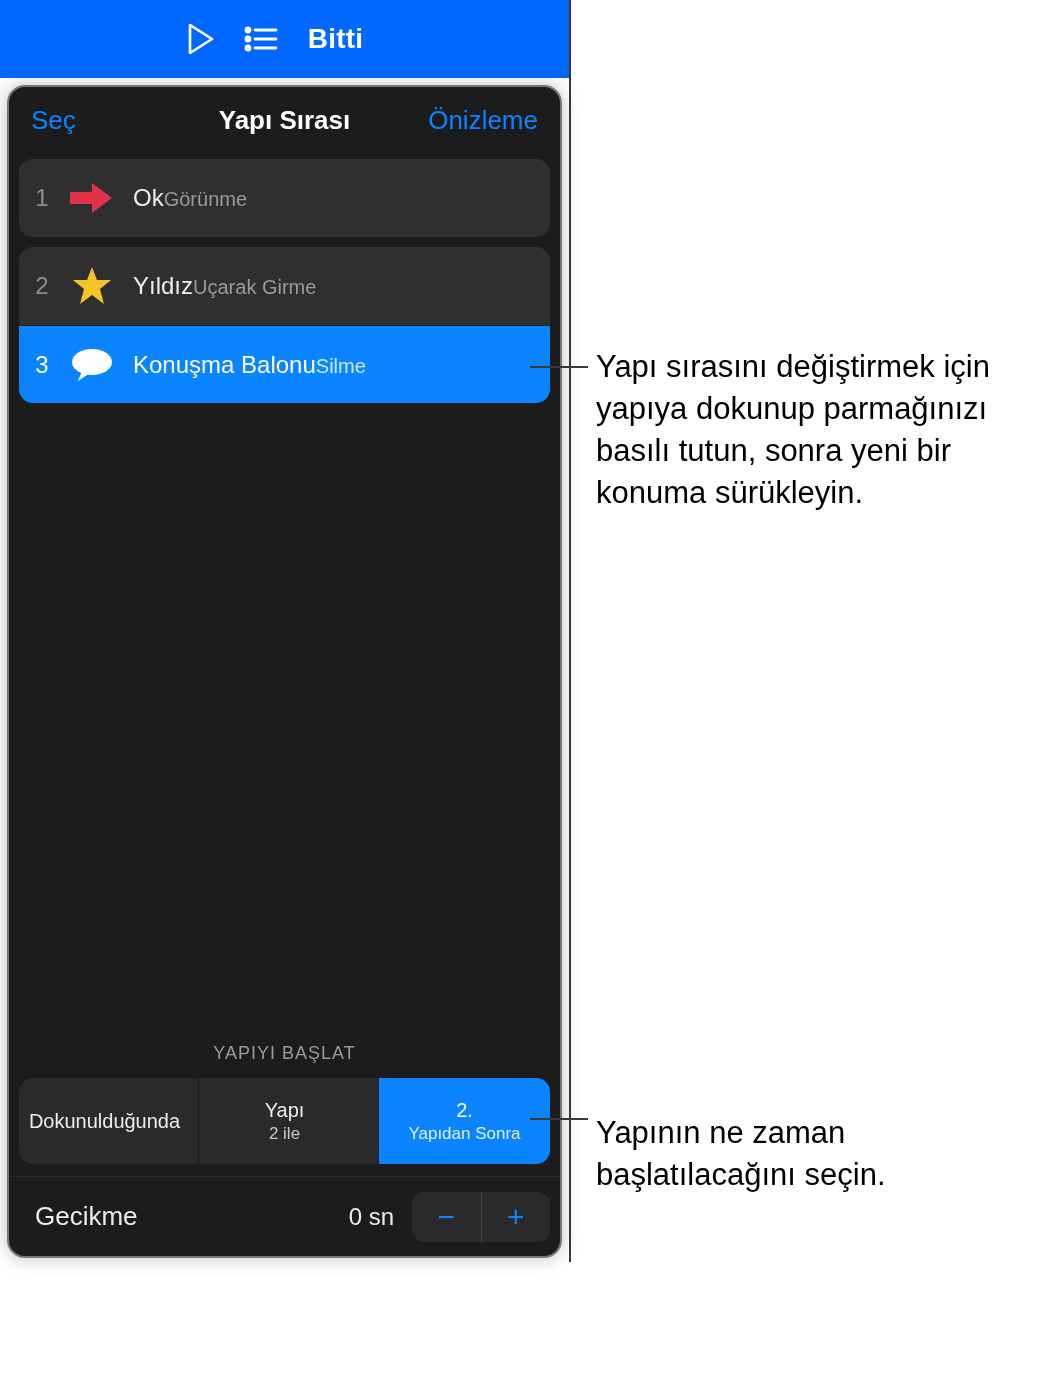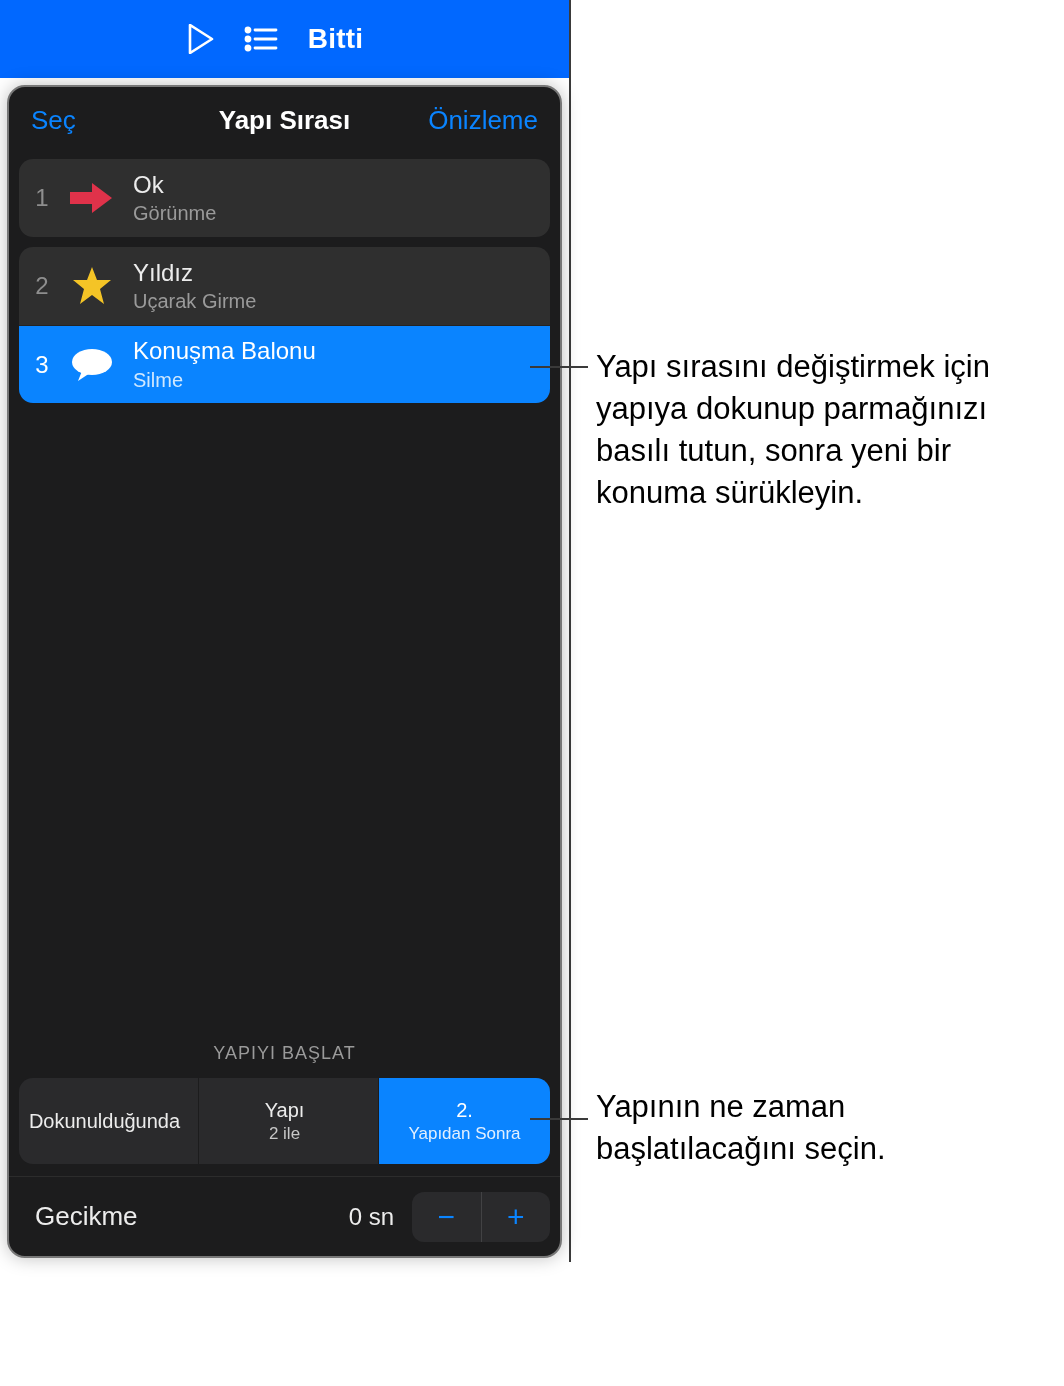--- a/index.html
+++ b/index.html
@@ -102,21 +102,21 @@
     color:#8e8e8e;
     font-size:24px;
     width:18px;
     text-align:center;
   }
   .build-item .iconwrap{
     width:46px;height:46px;
     display:flex;align-items:center;justify-content:center;
   }
   .build-item .texts{
-    display:flex;flex-direction:column;line-height:1.15;
+    display:flex;flex-direction:row;line-height:1.15;
   }
   .build-item .t1{ color:#ececec; font-size:24px; }
   .build-item .t2{ color:#9a9a9a; font-size:20px; margin-top:4px;}
   
   .build-item.selected{
     background:#0a84ff;
     border-top-left-radius:0;border-top-right-radius:0;
   }
   .build-item.selected .num,
   .build-item.selected .t1,
@@ -208,21 +208,21 @@
   }
 
   
   .callout{
     position:absolute;
     color:#000;
     font-size:31px;
     line-height:1.35;
   }
   .callout1{ left:596px; top:346px; width:455px; }
-  .callout2{ left:596px; top:1086px; width:340px; }
+  .callout2{ left:596px; top:1112px; width:340px; }
   .lead-line{
     position:absolute;
     height:2px;background:#3a3a3a;
   }
   .lead1{ left:530px; top:366px; width:58px; }
   .lead2{ left:530px; top:1118px; width:58px; }
 
 </style>
 </head>
 <body>

